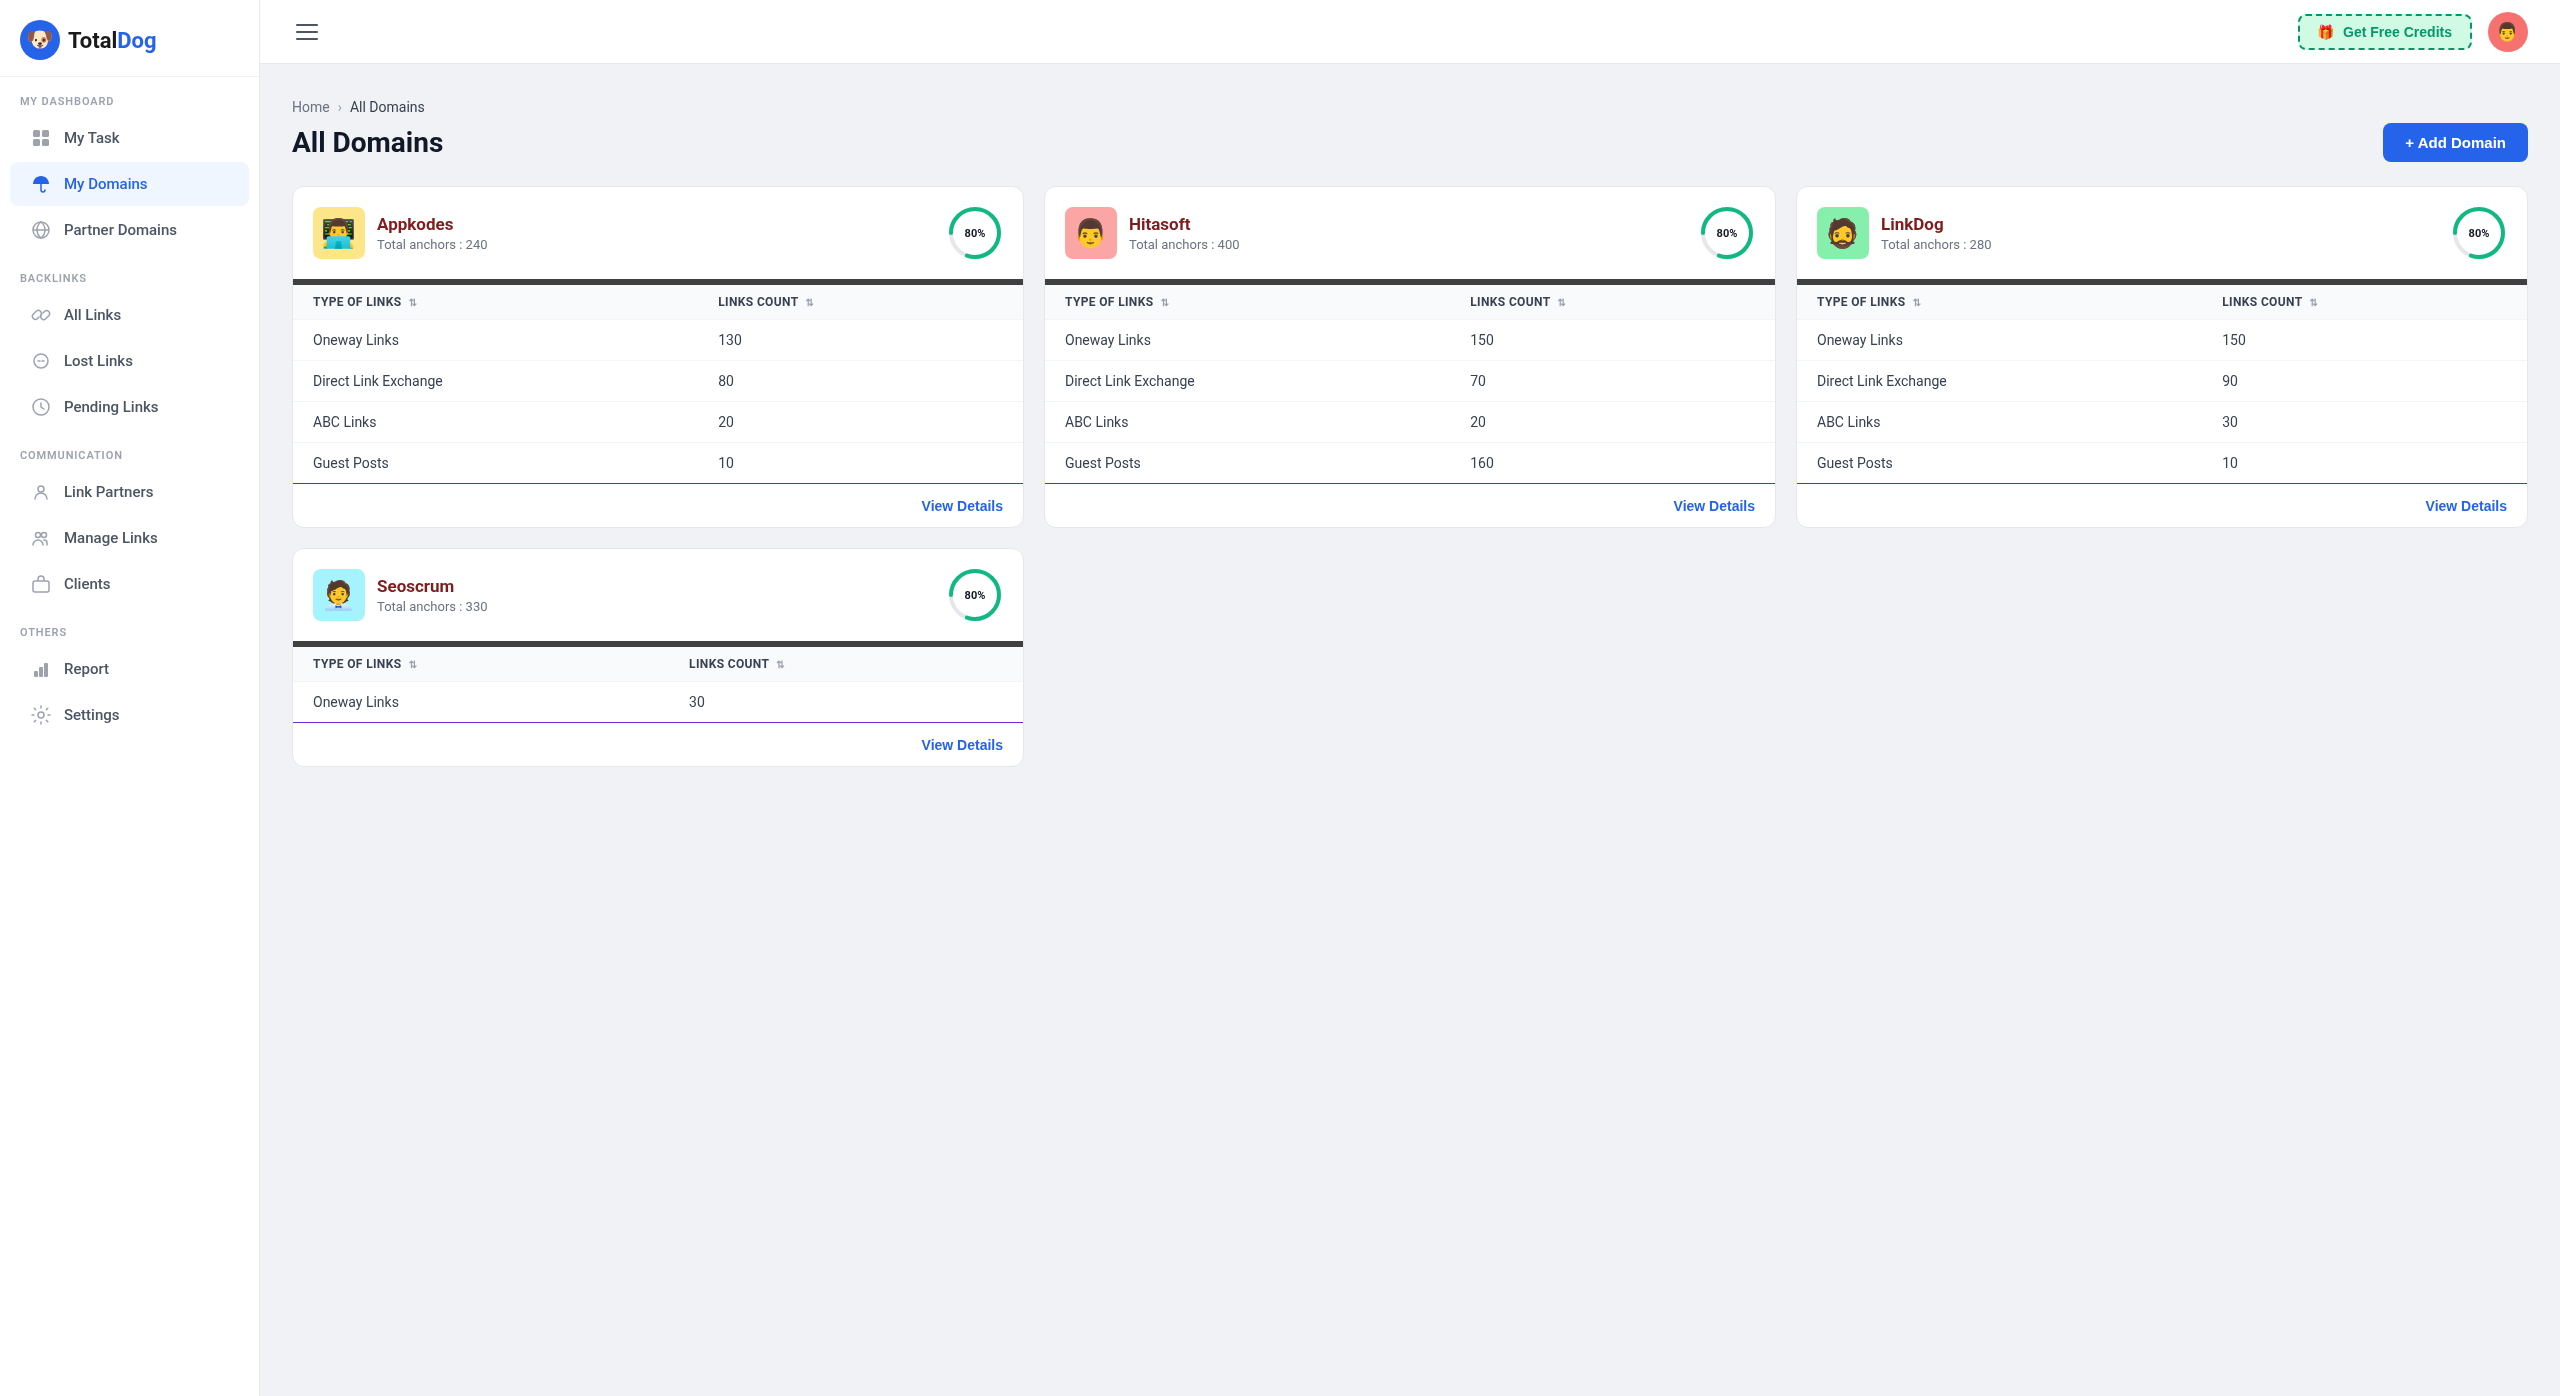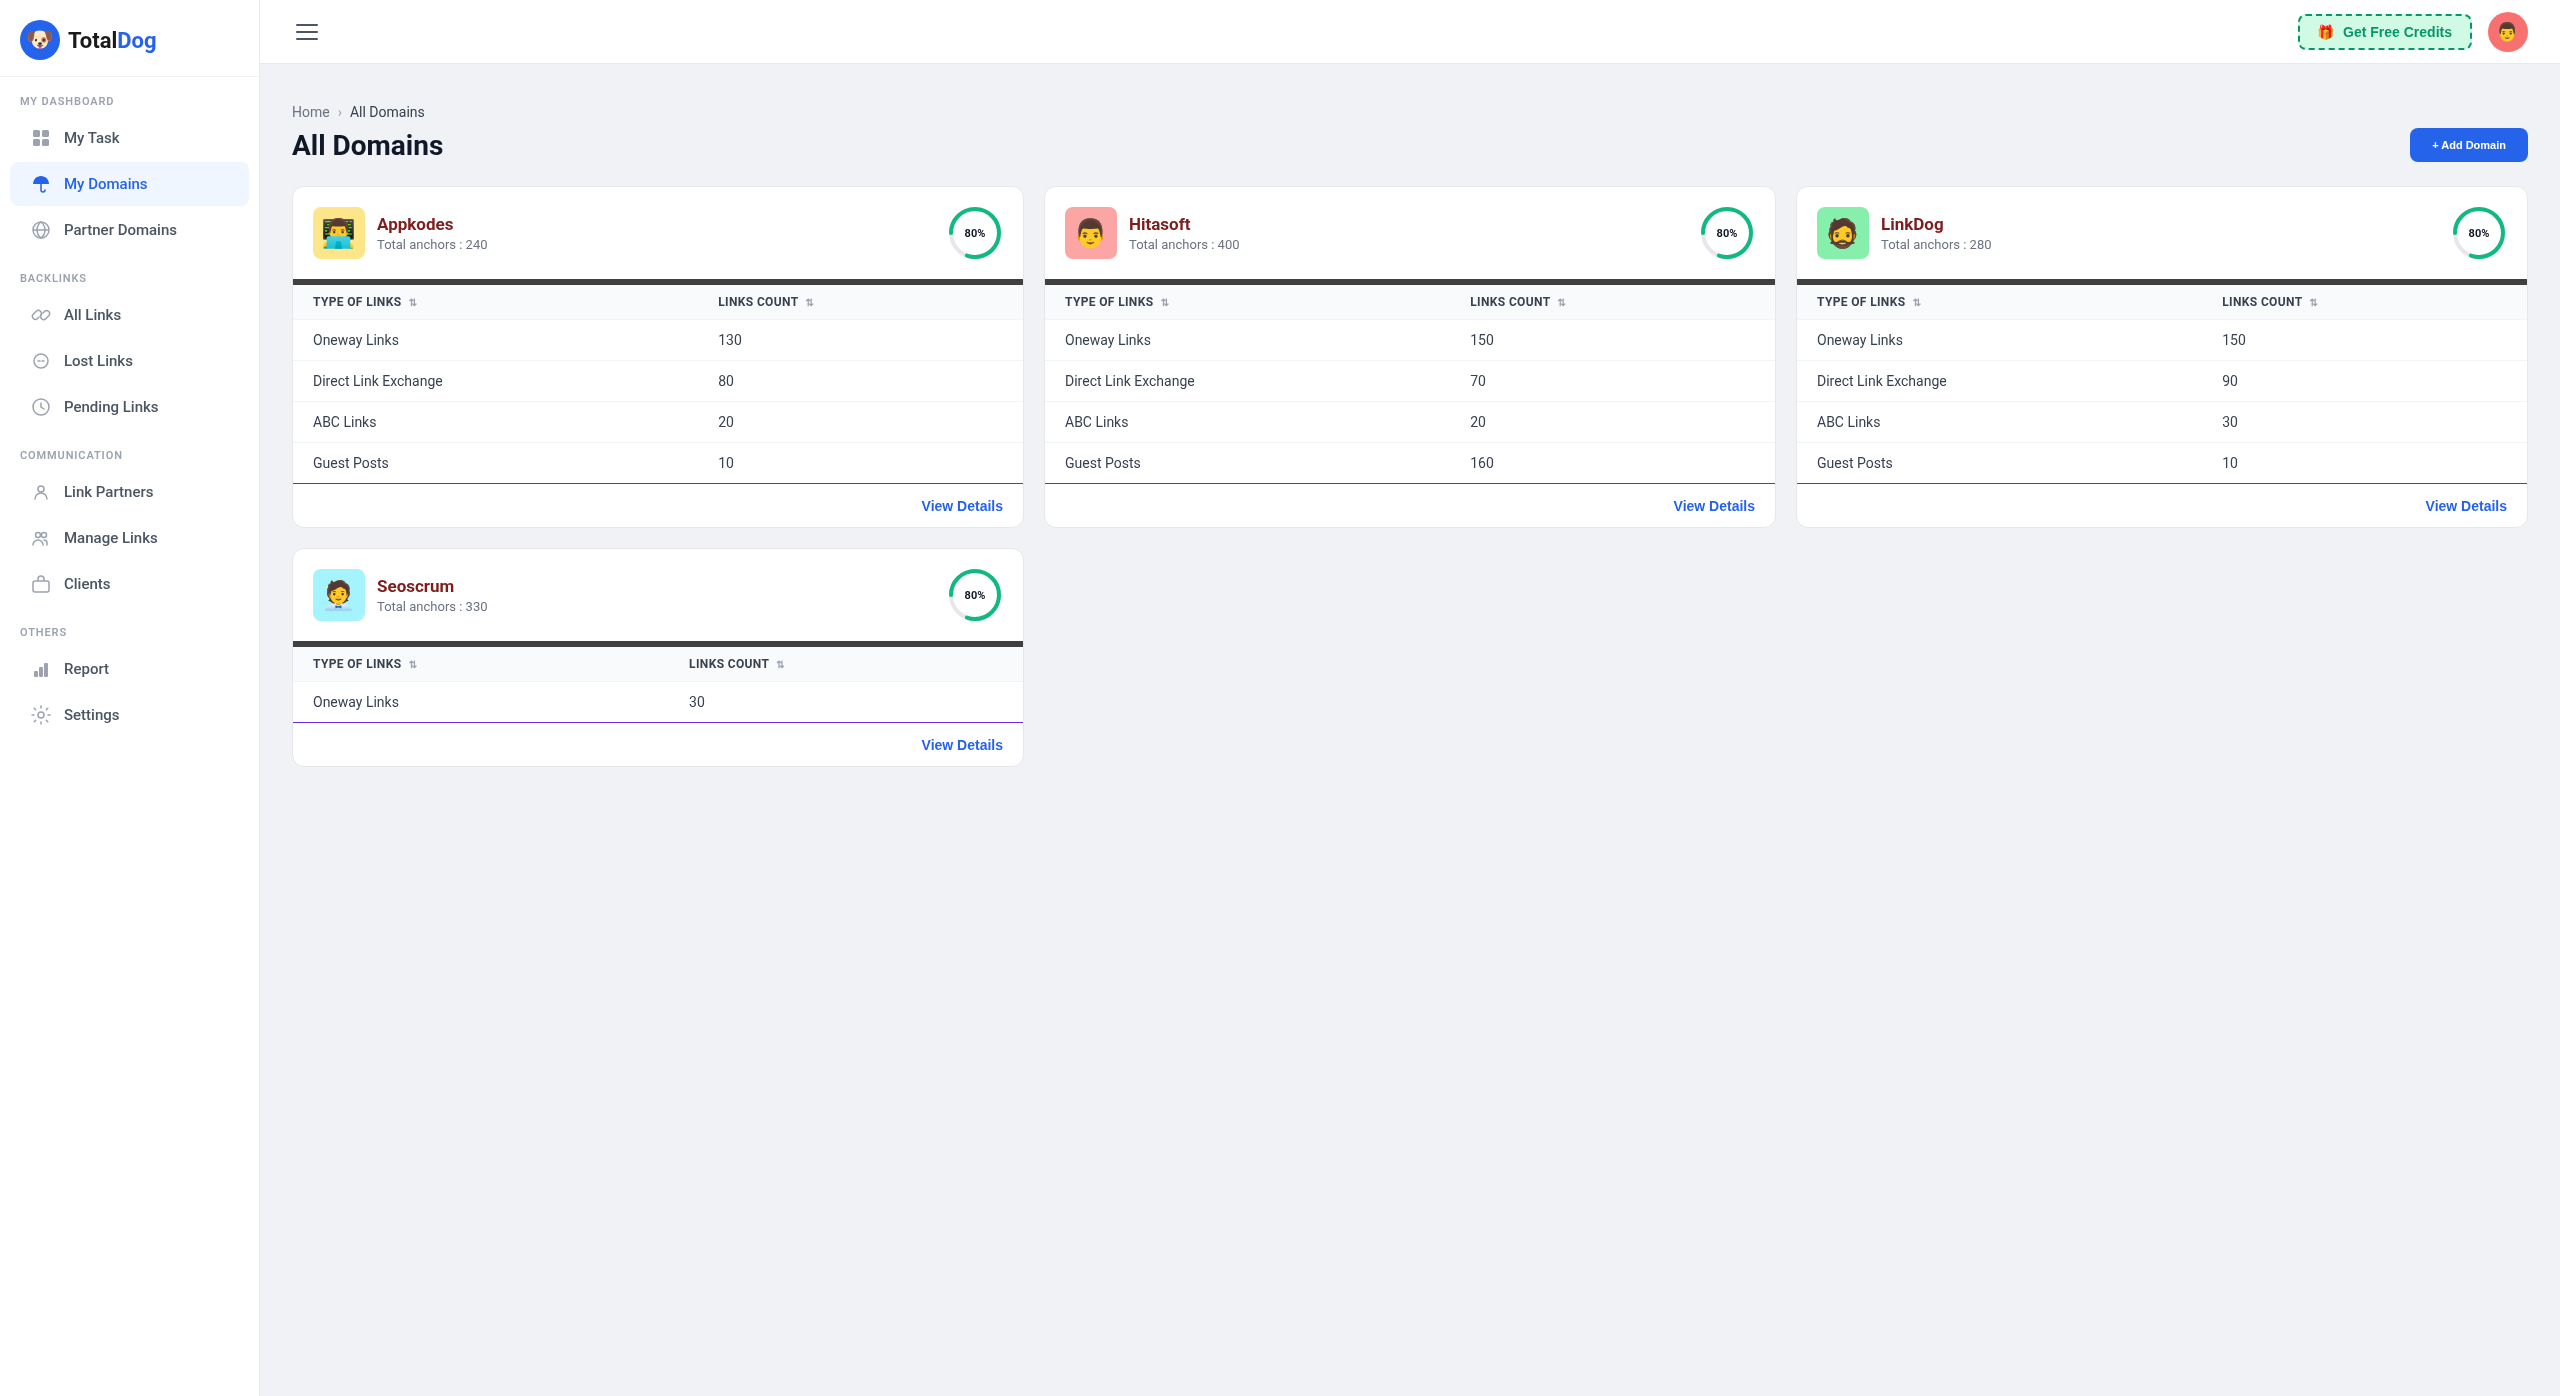--- a/index.html
+++ b/index.html
@@ -127,21 +127,22 @@
       display: flex;
       align-items: center;
       justify-content: center;
       font-size: 18px;
     }
 
     
     .content {
       flex: 1;
       overflow-y: auto;
-      padding: 40px 32px;
+      padding: 25px 32px;
+      margin-top: 10px;
     }
     .breadcrumb {
       display: flex;
       align-items: center;
       gap: 8px;
       font-size: 14px;
       color: #6b7280;
       margin-bottom: 8px;
     }
     .breadcrumb a { color: #6b7280; text-decoration: none; }
@@ -157,21 +158,21 @@
       font-size: 28px;
       font-weight: 700;
       color: #111827;
     }
     .add-domain-btn {
       background: #2563eb;
       color: #fff;
       border: none;
       border-radius: 8px;
       padding: 11px 22px;
-      font-size: 11px;
+      font-size: 15px;
       font-weight: 600;
       cursor: pointer;
       display: flex;
       align-items: center;
       gap: 8px;
     }
 
     
     .cards-grid {
       display: grid;

